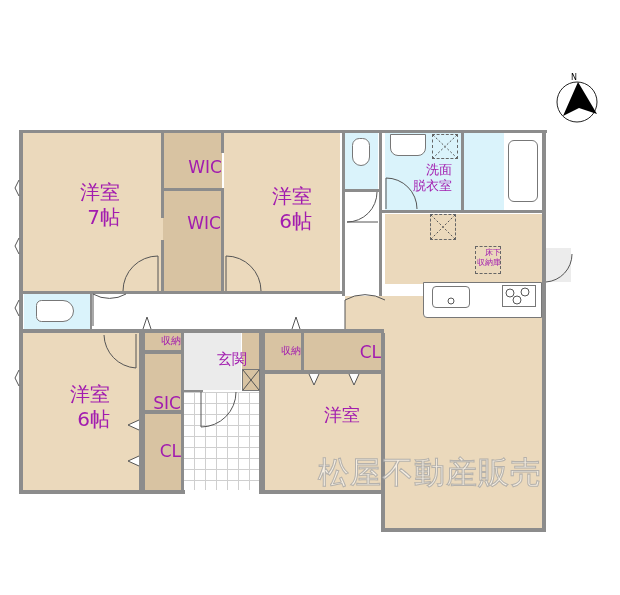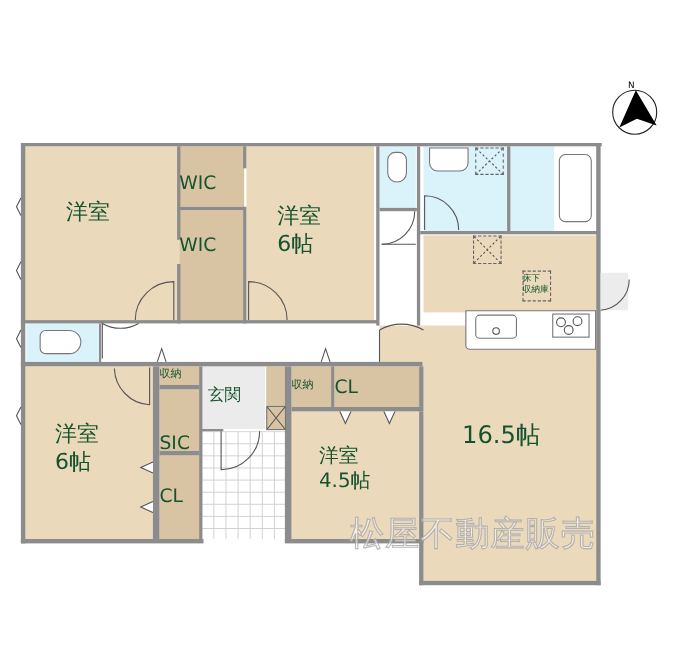--- a/index.html
+++ b/index.html
@@ -1,27 +1,27 @@
 <!DOCTYPE html>
 <html><head>
 <meta charset="utf-8">
 <style>
   html, body { margin:0; padding:0; background:#ffffff; }
   body { width:620px; height:595px; position:relative; overflow:hidden;
          font-family:"DejaVu Sans", "Liberation Sans", sans-serif; }
   .plan { position:absolute; left:0; top:0; width:620px; height:595px; }
   .room { position:absolute; box-sizing:border-box; }
   .wall { position:absolute; background:#8c8c8c; }
-  .label { position:absolute; text-align:left; color:#14532d; line-height:1.25; white-space:nowrap; }
+  .label { position:absolute; text-align:right; color:#a21caf; line-height:1.25; white-space:nowrap; }
   .lg { font-size:20px; }
   .md { font-size:17px; }
   .sm { font-size:13px; }
   .xs { font-size:10px; }
   .watermark { position:absolute; left:318px; top:452px; font-size:31px; color:rgba(255,255,255,0.55);
-               -webkit-text-stroke:1px rgba(160,160,160,0.75); letter-spacing:1px; white-space:nowrap;margin-top:12px; }
+               -webkit-text-stroke:1px rgba(160,160,160,0.75); letter-spacing:1px; white-space:nowrap; }
   .caption { position:absolute; left:466px; top:548px; font-size:19px; color:#222; }
   .compass { position:absolute; left:551px; top:72px; width:52px; height:52px; }
   .dashed { position:absolute; border:1.5px dashed #666; box-sizing:border-box; }
   .fixture { position:absolute; border:1.3px solid #777; background:#fff; box-sizing:border-box; }
   .tile { position:absolute; background-color:#fff;
           background-image:linear-gradient(#cfcfcf 1px, transparent 1px), linear-gradient(90deg, #cfcfcf 1px, transparent 1px);
           background-size:11px 11px; }
   svg.overlay { position:absolute; left:0; top:0; }
 </style>
 </head>
@@ -163,47 +163,50 @@
       <circle cx="510" cy="293" r="4"></circle>
       <circle cx="525" cy="292" r="4"></circle>
       <circle cx="517" cy="300" r="4"></circle>
 
       <circle cx="451" cy="301" r="3"></circle>
     </g>
   </svg>
 
   <div class="label lg" style="left:60px;top:180px;width:60px;">
     <div>洋室</div>
+    <div>7帖</div>
   </div>
   <div class="label md" style="left:163px;top:157px;width:59px;">WIC</div>
   <div class="label md" style="left:163px;top:213px;width:58px;">WIC</div>
   <div class="label lg" style="left:252px;top:184px;width:60px;">
     <div>洋室</div>
     <div>6帖</div>
+  </div>
+  <div class="label sm" style="left:396px;top:162px;width:56px;">
+    <div>洗面</div>
+    <div>脱衣室</div>
   </div>
   <div class="label xs" style="left:475px;top:248px;width:26px;font-size:8px;">
     <div>床下</div>
     <div>収納庫</div>
   </div>
   <div class="label lg" style="left:50px;top:382px;width:60px;">
     <div>洋室</div>
     <div>6帖</div>
   </div>
   <div class="label xs" style="left:145px;top:335px;width:36px;">収納</div>
   <div class="label md" style="left:145px;top:393px;width:36px;">SIC</div>
   <div class="label md" style="left:189px;top:350px;width:58px;font-size:15px;">玄関</div>
   <div class="label md" style="left:145px;top:441px;width:36px;">CL</div>
   <div class="label xs" style="left:265px;top:345px;width:36px;">収納</div>
   <div class="label md" style="left:304px;top:342px;width:77px;">CL</div>
   <div class="label lg" style="left:290px;top:404px;width:70px;font-size:18px;">
     <div>洋室</div>
-    <div>4.5帖</div>
   </div>
   <div class="label lg" style="left:420px;top:383px;width:100px;font-size:22px;">
-    <div>16.5帖</div>
   </div>
 
   <div class="watermark">松屋不動産販売</div>
 
 
   <div class="compass">
     <svg width="52" height="52" viewBox="0 0 52 52">
       <circle cx="26" cy="30" r="20" fill="#fff" stroke="#222" stroke-width="1"></circle>
       <path d="M27 10 L12 44 L28 36 L46 42 Z" fill="#000"></path>
       <text x="20" y="8" font-size="8" font-family="DejaVu Sans, sans-serif" fill="#000">N</text>

